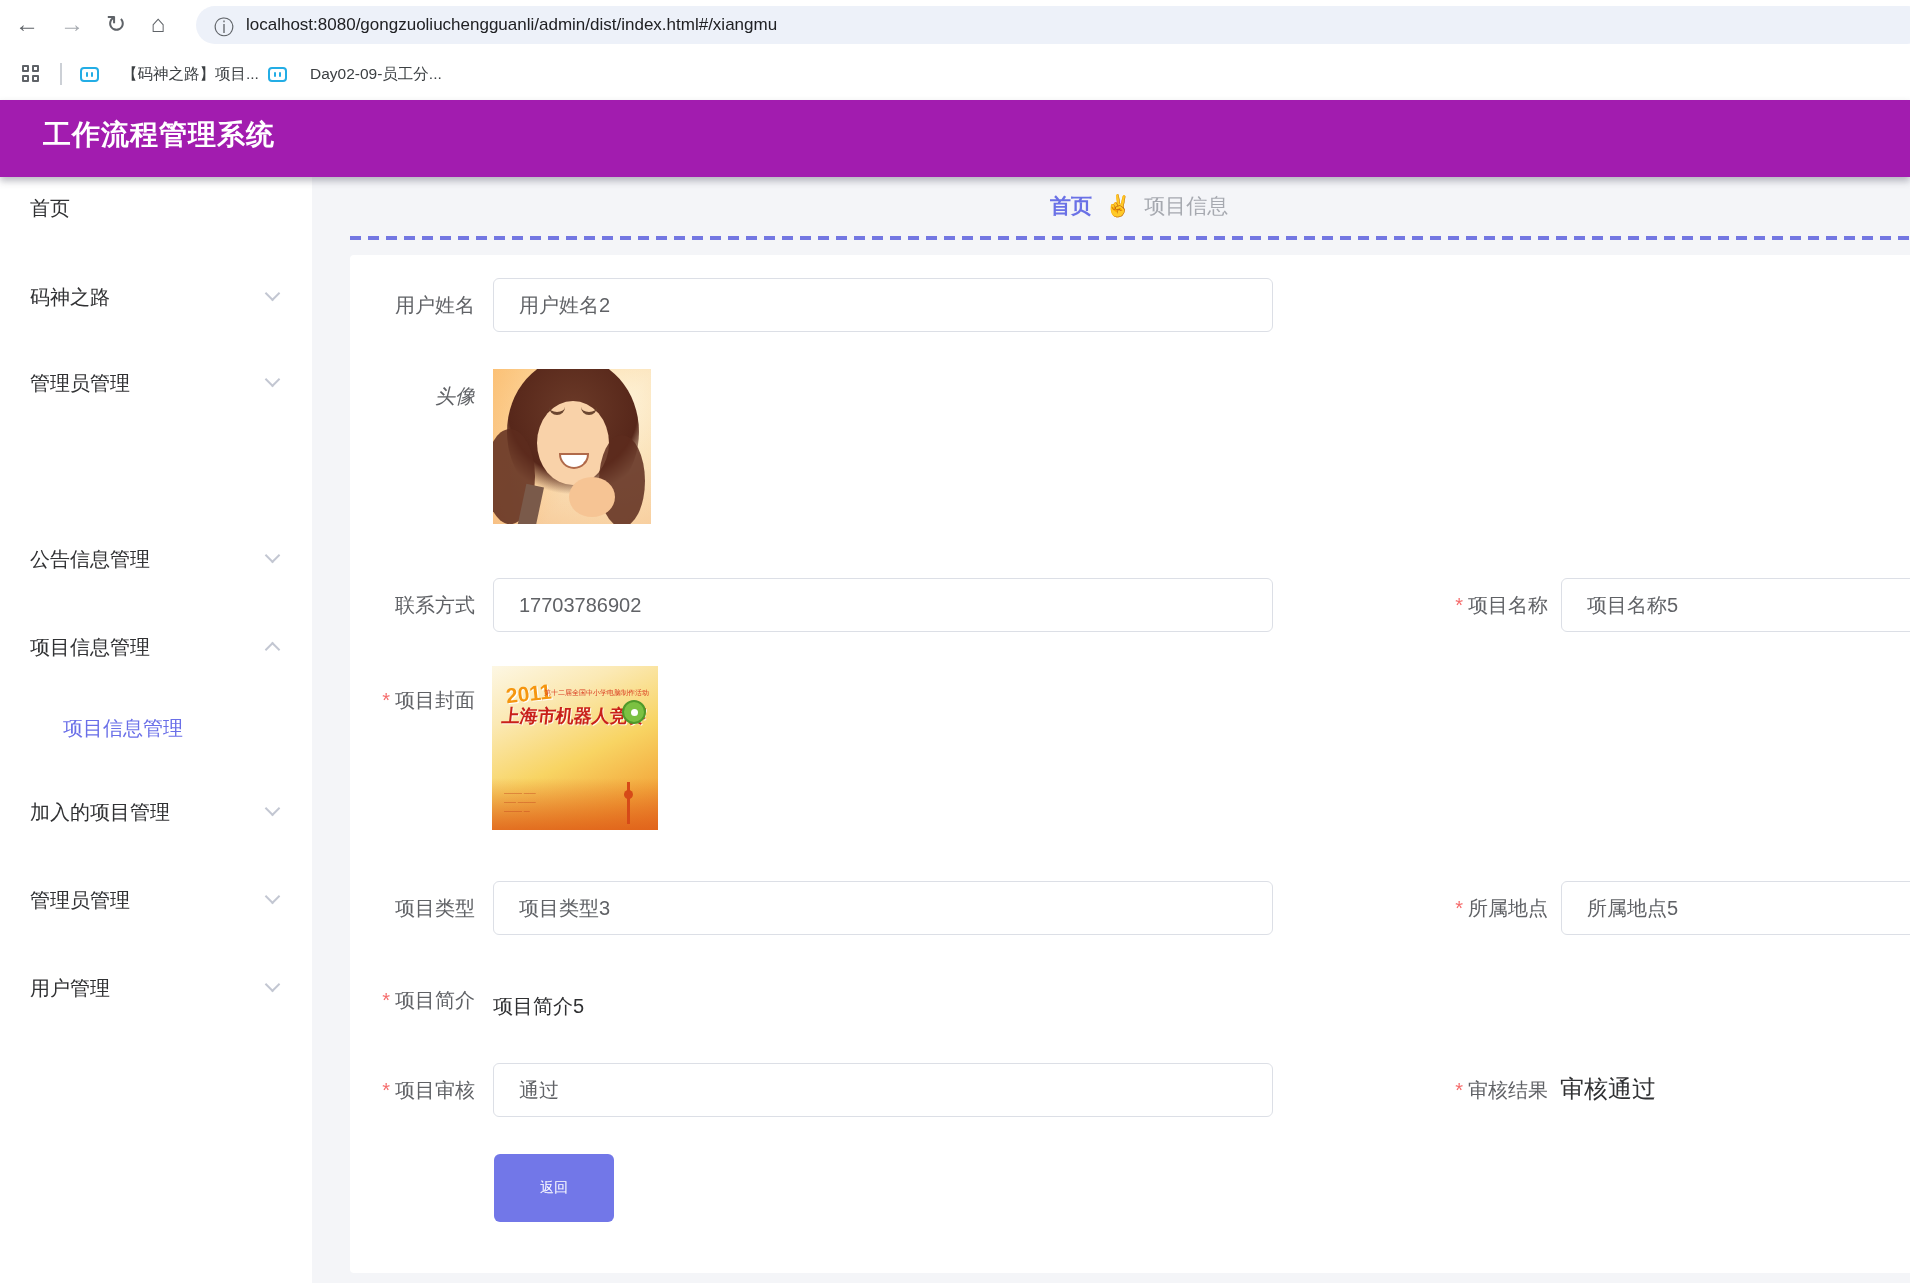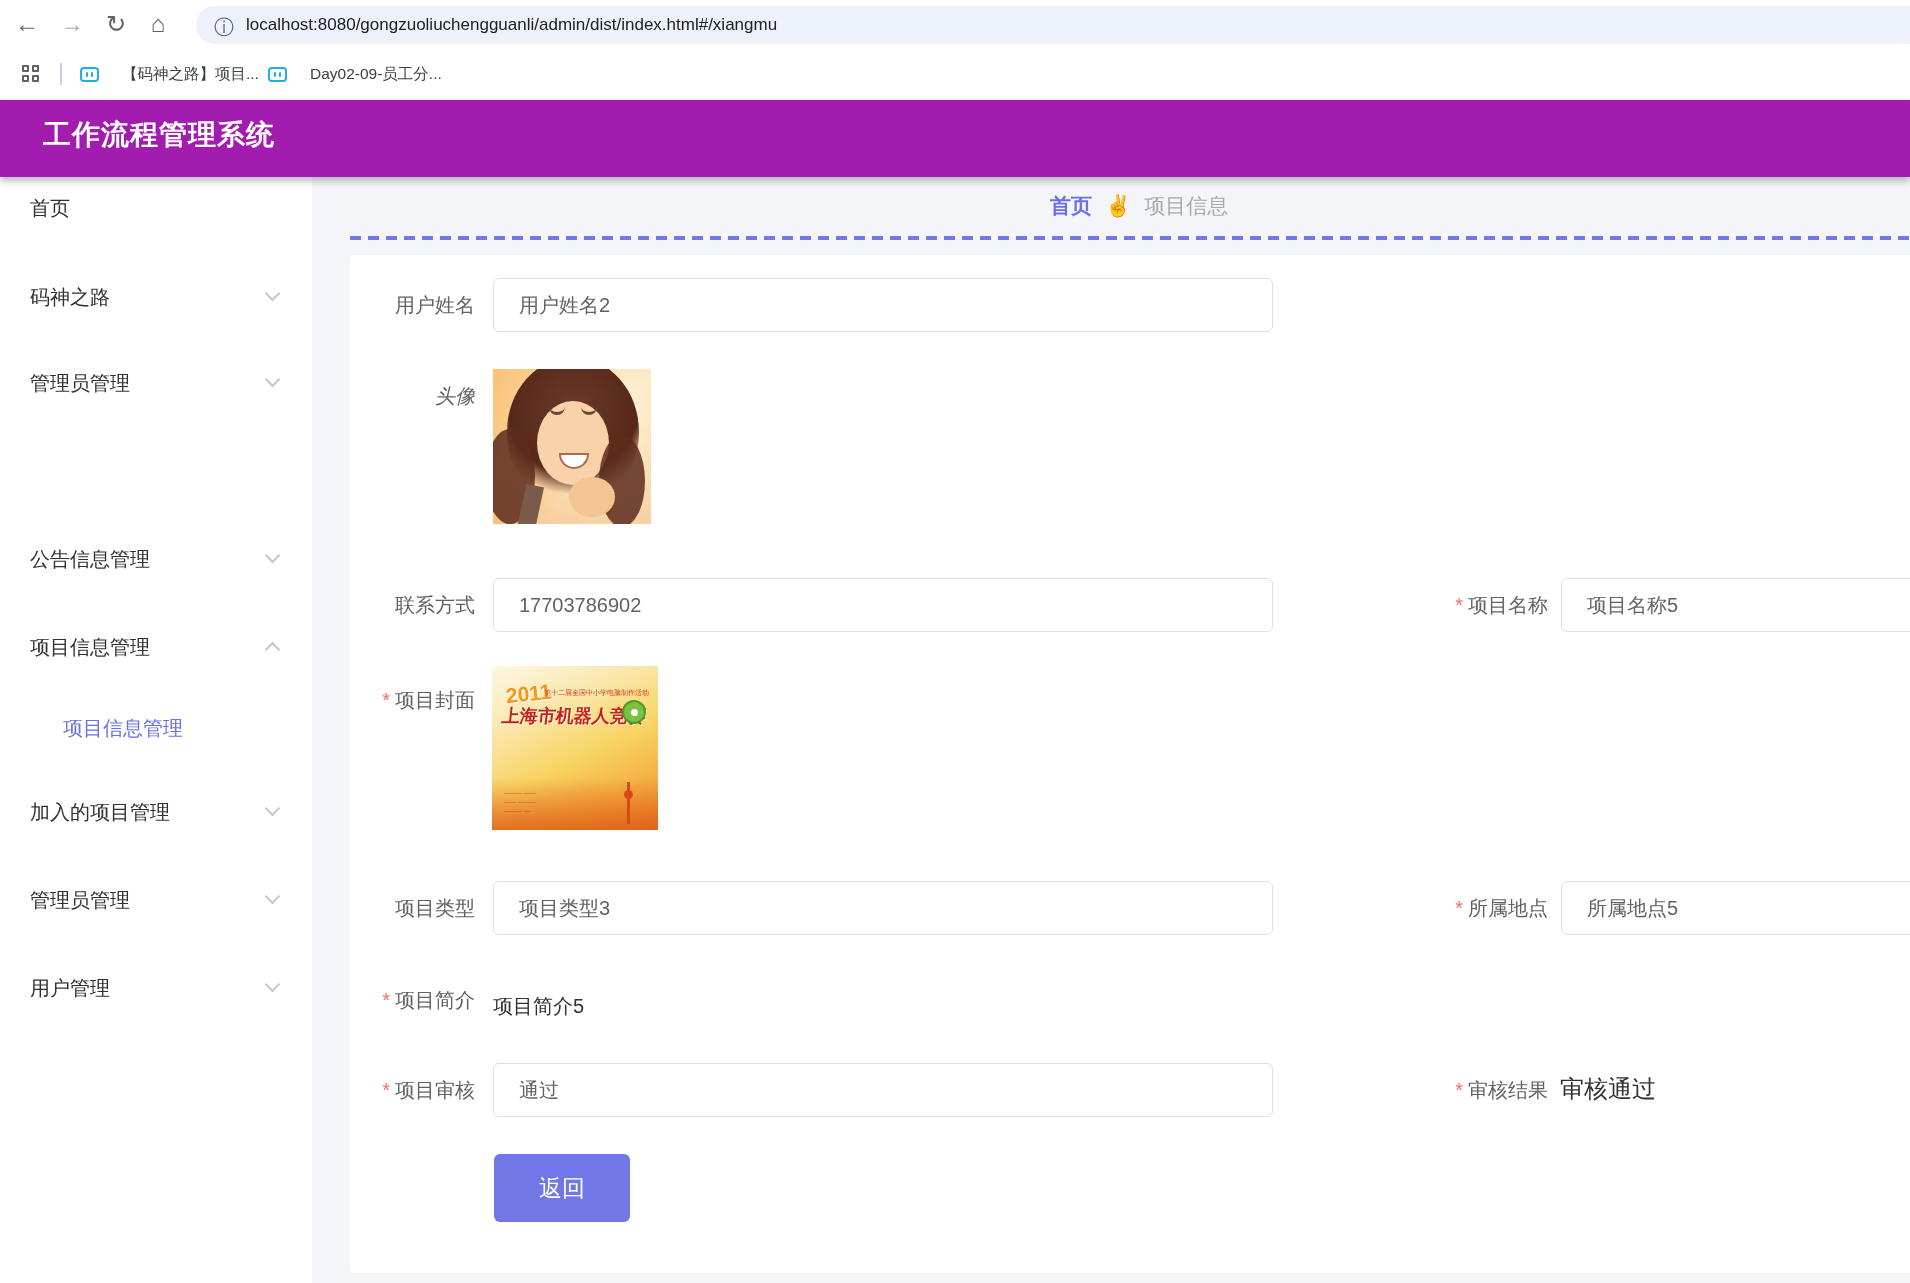--- a/index.html
+++ b/index.html
@@ -61,22 +61,22 @@
               font-size:20px; color:#606266; white-space:nowrap; }
   .lbl-r    { position:absolute; left:1085px; width:113px; height:28px; line-height:28px;
               text-align:right; font-size:20px; color:#606266; white-space:nowrap; }
   .req      { color:#f56c6c; margin-right:5px; }
   .inp      { position:absolute; height:54px; border:1px solid #dcdfe6; border-radius:6px;
               background:#fff; font-size:20px; color:#606266; padding:0 25px; outline:none;
               font-family:inherit; }
   .inp-l    { left:143px; width:780px; }
   .inp-r    { left:1211px; width:470px; }
   .static-val { position:absolute; font-size:20px; color:#303133; height:28px; line-height:28px; }
-  .back-btn { position:absolute; left:144px; top:899px; width:136px; height:68px; background:#7277e8;
-              color:#fff; font-size:23px; border:none; border-radius:6px; cursor:pointer;
+  .back-btn { position:absolute; left:144px; top:899px; width:120px; height:68px; background:#7277e8;
+              color:#fff; font-size:14px; border:none; border-radius:6px; cursor:pointer;
               font-family:inherit; }
 
   
   .avatar   { position:absolute; left:143px; top:114px; width:158px; height:155px; overflow:hidden;
               background:radial-gradient(circle at 70% 20%, #fff8e2 0%, #fbe3bb 40%, #f6c28d 100%); }
   .av-hair  { position:absolute; left:14px; top:-12px; width:132px; height:150px; border-radius:50%;
               background:radial-gradient(circle at 50% 35%, #6b3a28 0%, #57271a 55%, transparent 72%); }
   .av-hair2 { position:absolute; left:-8px; top:60px; width:50px; height:95px; border-radius:50%;
               background:#5d2c1d; opacity:.85; }
   .av-hair3 { position:absolute; right:6px; top:66px; width:46px; height:92px; border-radius:50%;

